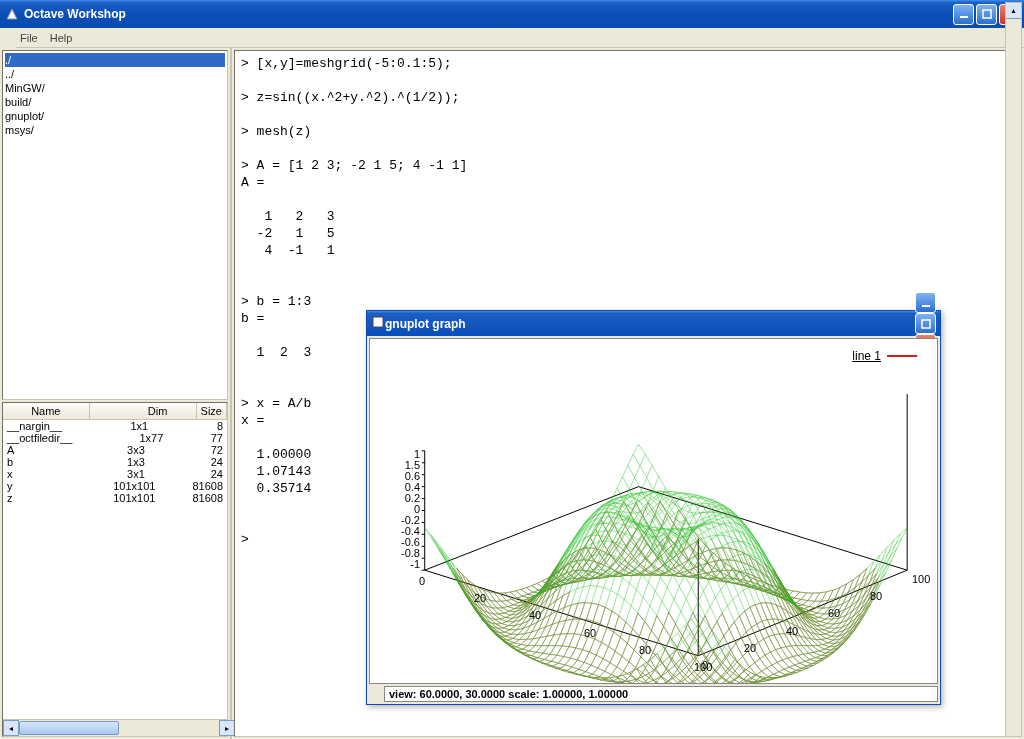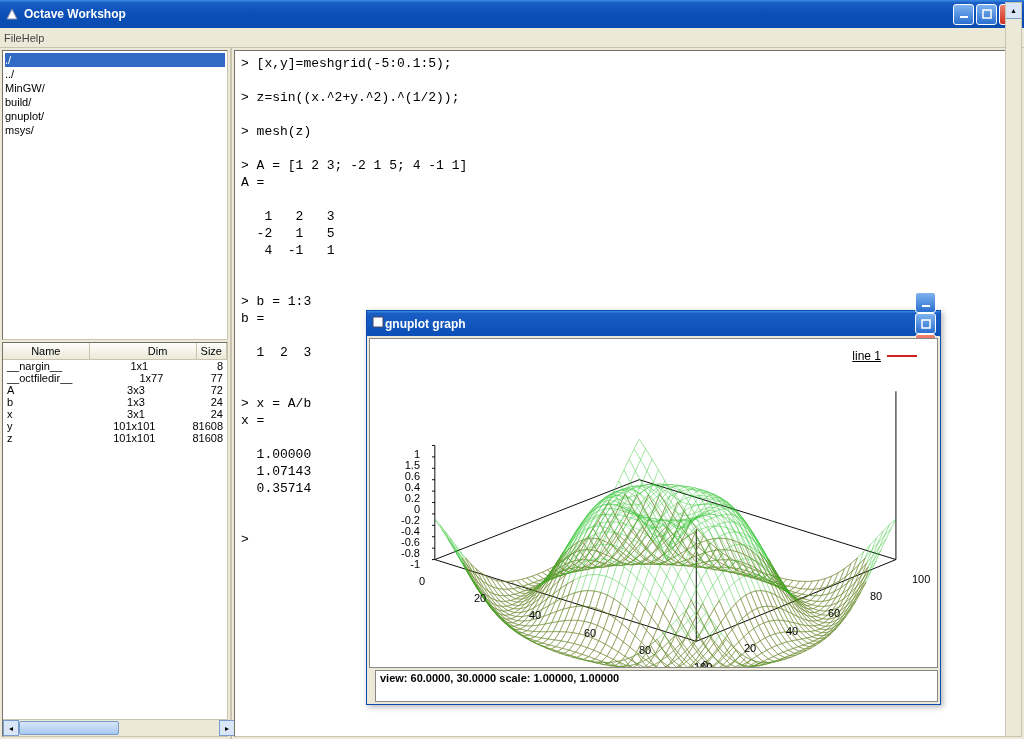--- a/index.html
+++ b/index.html
@@ -39,39 +39,40 @@
 }
 .win-btn.min, .win-btn.max { background: linear-gradient(to bottom,#7fb3f0,#2a6fd0); color:#fff; }
 .win-btn.close { background: linear-gradient(to bottom,#f08070,#d03020); color:#fff; }
 .menubar {
   height: 20px;
   background: #ece9d8;
   border-bottom: 1px solid #c8c4b0;
   display: flex;
   align-items: center;
   padding: 0 4px;
-  gap: 0;
+  gap: 12px;
   color: #444;
+  margin-left: 16px;
 }
 .menubar span { cursor: default; }
 .main { display: flex; height: calc(100% - 48px); }
 .left-col { width: 232px; display:flex; flex-direction:column; border-right:2px solid #c8c4b0;}
 .file-browser {
   flex: 1;
   background: #fff;
   border: 1px inset #c8c4b0;
   margin: 2px;
   padding: 2px;
   overflow: auto;
   font-size: 11px;
   line-height: 14px;
 }
 .file-browser div.sel { background: #316ac5; color: #fff; }
 .var-panel {
-  height: 395px;
+  height: 335px;
   background: #fff;
   border: 1px inset #c8c4b0;
   margin: 0 2px 2px 2px;
   display:flex; flex-direction:column;
 }
 .var-header { display:flex; background: linear-gradient(to bottom,#fdfdfb,#ece9d8); border-bottom:1px solid #c8c4b0; }
 .var-header div { padding: 2px 4px; border-right:1px solid #c8c4b0; text-align:center;}
 .col-name{width:90px;} .col-dim{width:80px;margin-left:30px;} .col-size{flex:1; text-align:right; padding-right:8px;}
 .var-body{flex:1; overflow:auto; font-size:11px;}
 .var-row{display:flex;gap:29px;}
@@ -110,21 +111,21 @@
   height:25px;
   background:linear-gradient(to bottom,#3c8ce8 0%,#1a5ec4 10%,#0a4fb8 100%);
   display:flex;align-items:center;padding:0 4px;color:#fff;font-weight:bold;font-size:12px;
 }
 .gnuplot-window .g-title .title{flex:1;}
 .plot-area{
   flex:1;background:#fff;border:1px solid #888;margin:2px;
   position:relative;overflow:hidden;
 }
 .plot-status{
-  height:32px;background:#fff;border:1px solid #888;margin:0 2px 2px 8px;
+  height:16px;background:#fff;border:1px solid #888;margin:0 2px 2px 17px;
   padding:1px 4px;font-family:Arial;font-size:11px;font-weight:bold;
 }
 .legend{position:absolute;right:20px;top:10px;font-family:Arial;font-size:12px;display:flex;align-items:center;gap:6px;text-decoration:underline;}
 .legend .swatch{width:30px;height:2px;background:#d02020;}
 .axis-ticks-z{position:absolute;left:22px;top:110px;font-family:Arial;font-size:11px;line-height:11px;text-align:right;width:28px;}
 .axis-ticks-z div{height:11px;}
 .axis-bottom{position:absolute;font-family:Arial;font-size:11px;}
 svg.mesh{position:absolute;left:0;top:0;width:100%;height:100%;}
 </style>
 </head>

